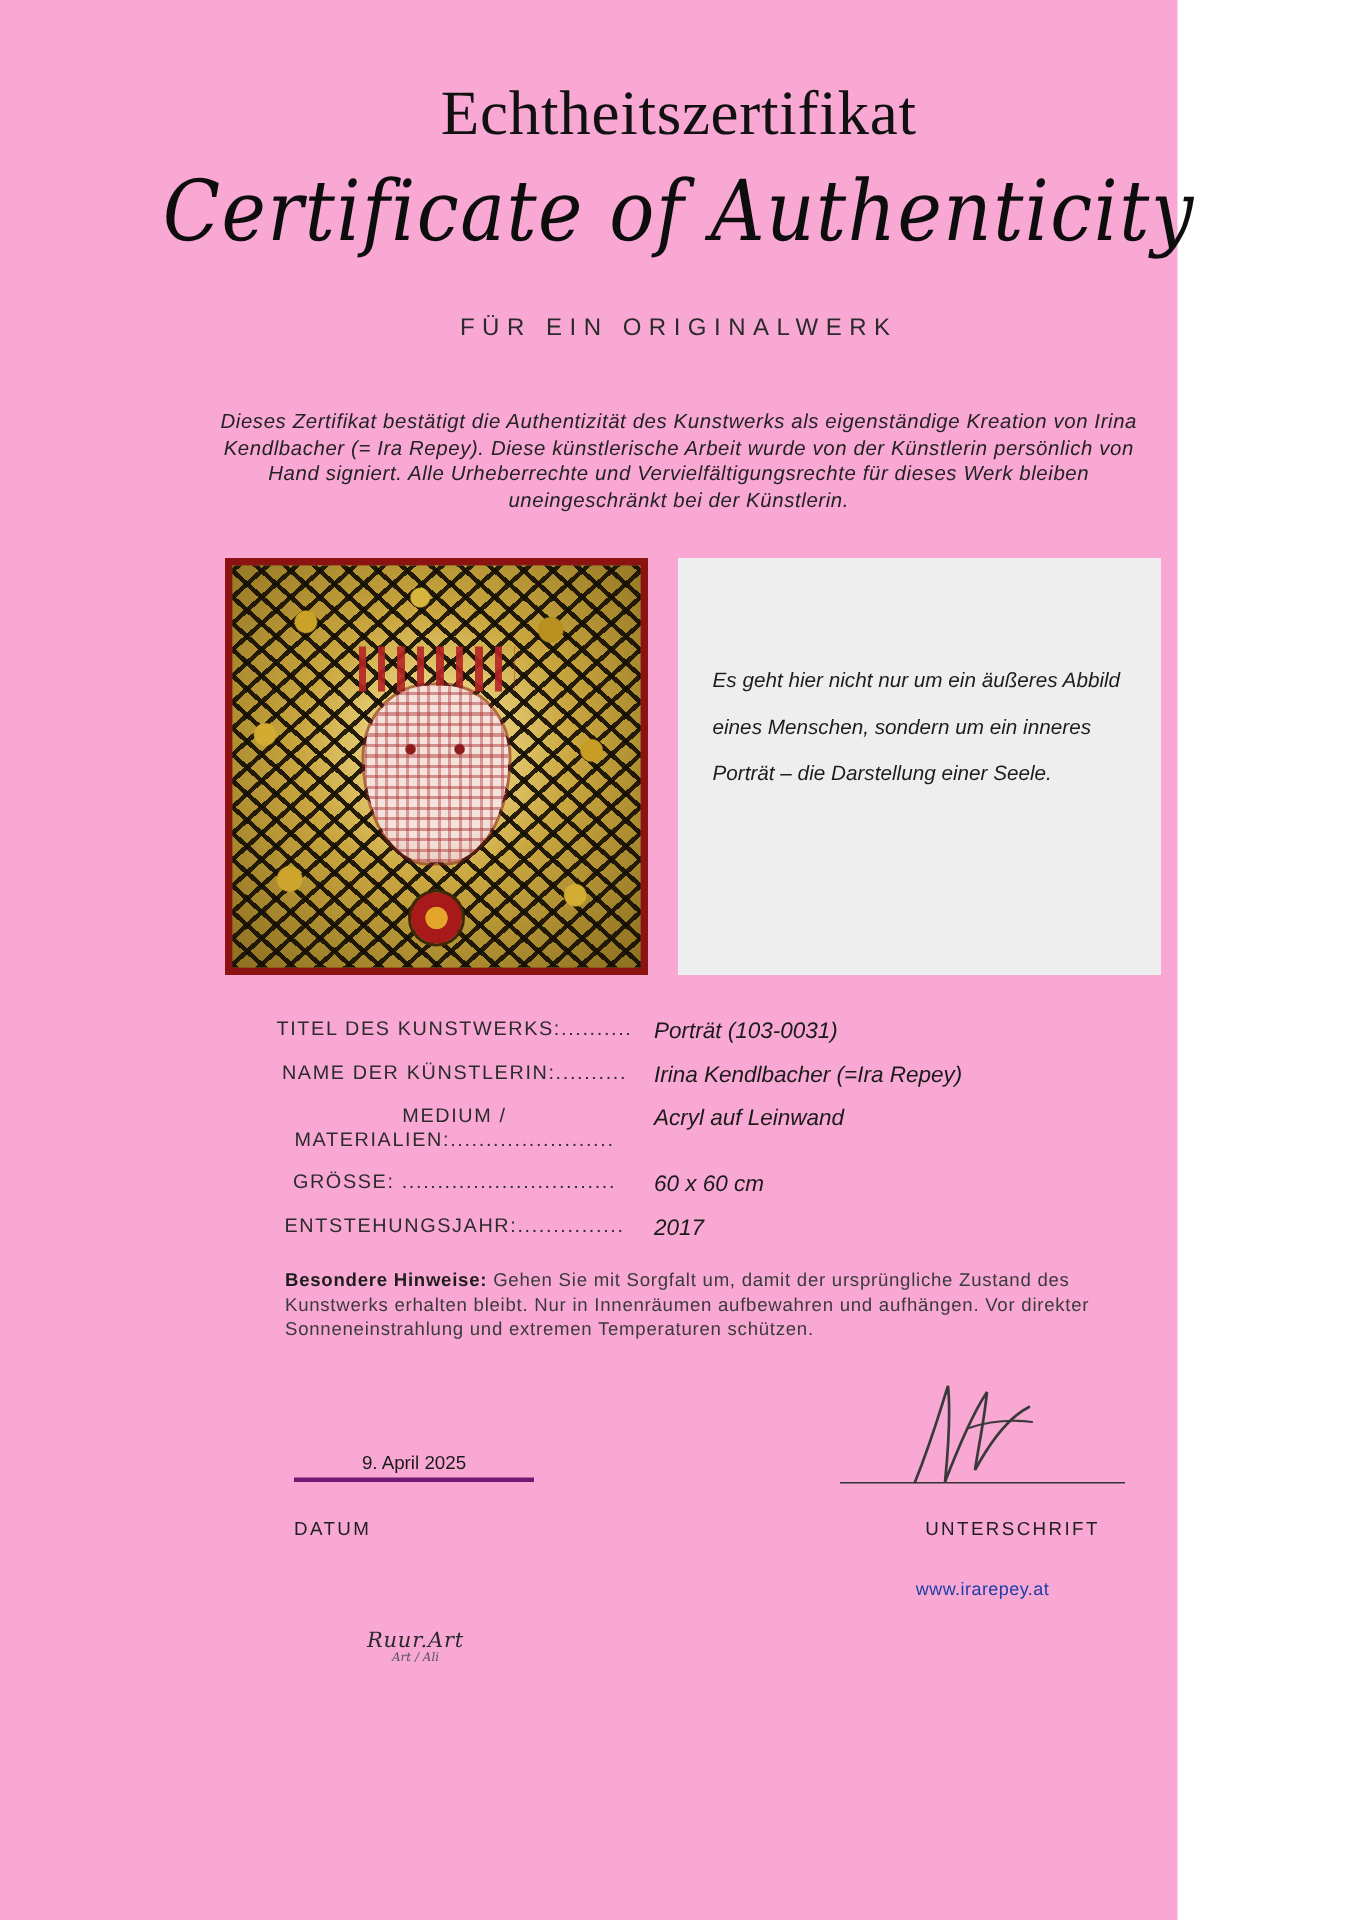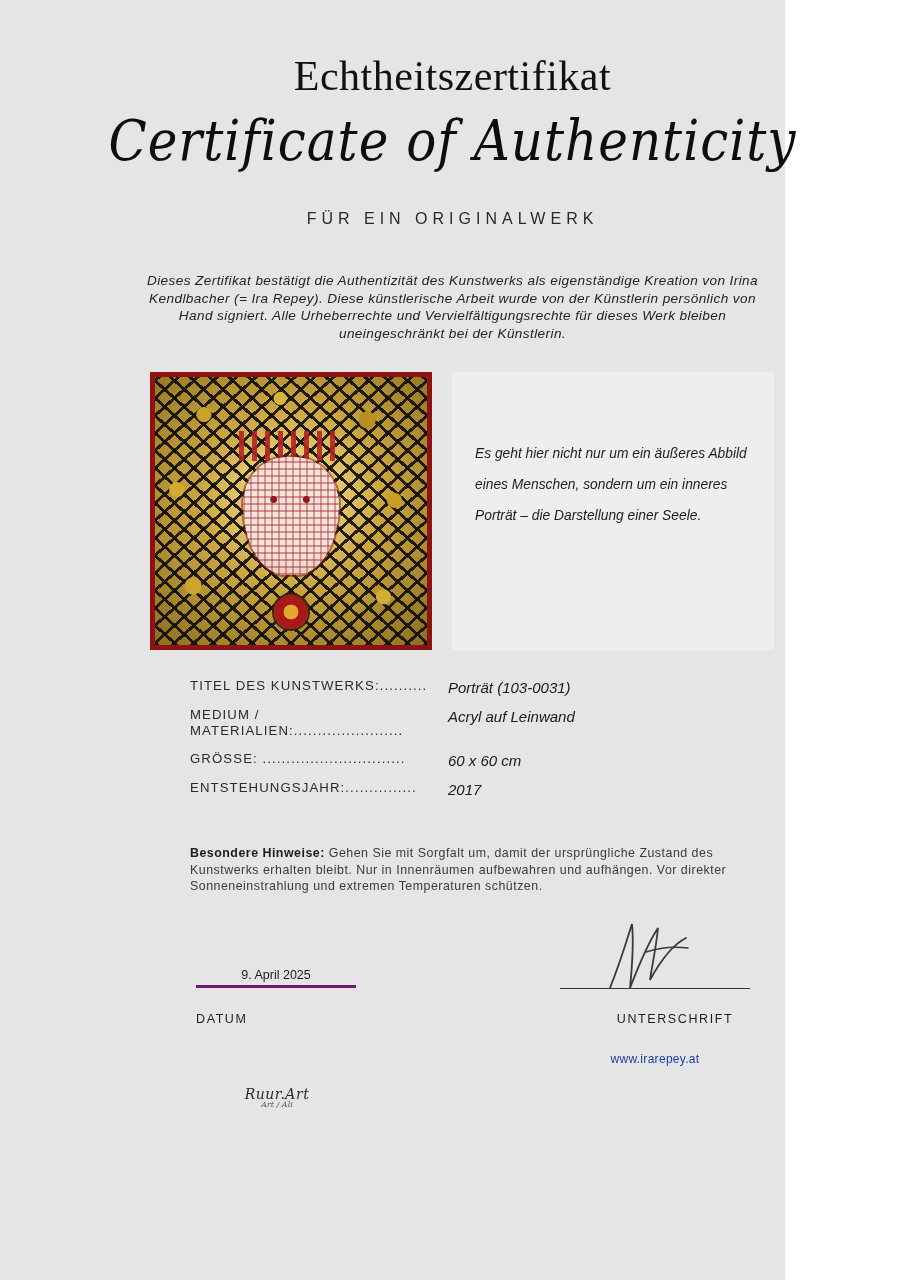--- a/index.html
+++ b/index.html
@@ -13,21 +13,21 @@
     position: relative;
     font-family: "Liberation Sans", sans-serif;
     color: #1a1a1a;
     overflow: hidden;
   }
   .page {
     position: absolute;
     left: 0; top: 0;
     width: 785px;
     height: 1280px;
-    background: #e5e5e5;
+    background: #f9a8d4;
   }
 
   
   .title-de {
     position: absolute;
     left: 0; top: 52px;
     width: 905px;
     text-align: center;
     font-family: "Liberation Serif", serif;
     font-size: 42px;
@@ -150,22 +150,23 @@
     width: 280px;
     font-size: 13.8px;
     line-height: 31px;
     font-style: italic;
     color: #1d1d1d;
   }
 
   
   .details {
     position: absolute;
-    left: 190px; top: 678px;
+    left: 178px; top: 678px;
     width: 600px;
+    text-align: center;
   }
   .row {
     position: relative;
     height: 29px;
   }
   .row.tall { height: 44px; }
   .row-label {
     position: absolute;
     left: 0; top: 0;
     width: 250px;
@@ -291,20 +292,24 @@
   <div class="quote-box"></div>
   <div class="quote-text">Es geht hier nicht nur um ein äußeres Abbild eines Menschen, sondern um ein inneres Porträt – die Darstellung einer Seele.</div>
 
   <div class="details">
 
     <div class="row">
       <div class="row-label">TITEL DES KUNSTWERKS:..........</div>
       <div class="row-value"><b>Porträt</b><span> (103-0031)</span></div>
     </div>
 
+    <div class="row">
+      <div class="row-label">NAME DER KÜNSTLERIN:..........</div>
+      <div class="row-value">Irina Kendlbacher (=Ira Repey)</div>
+    </div>
 
     <div class="row tall">
       <div class="row-label">
         <span>MEDIUM /</span>
         <span class="l2">MATERIALIEN:.......................</span>
       </div>
       <div class="row-value">Acryl auf Leinwand</div>
     </div>
 
     <div class="row">

